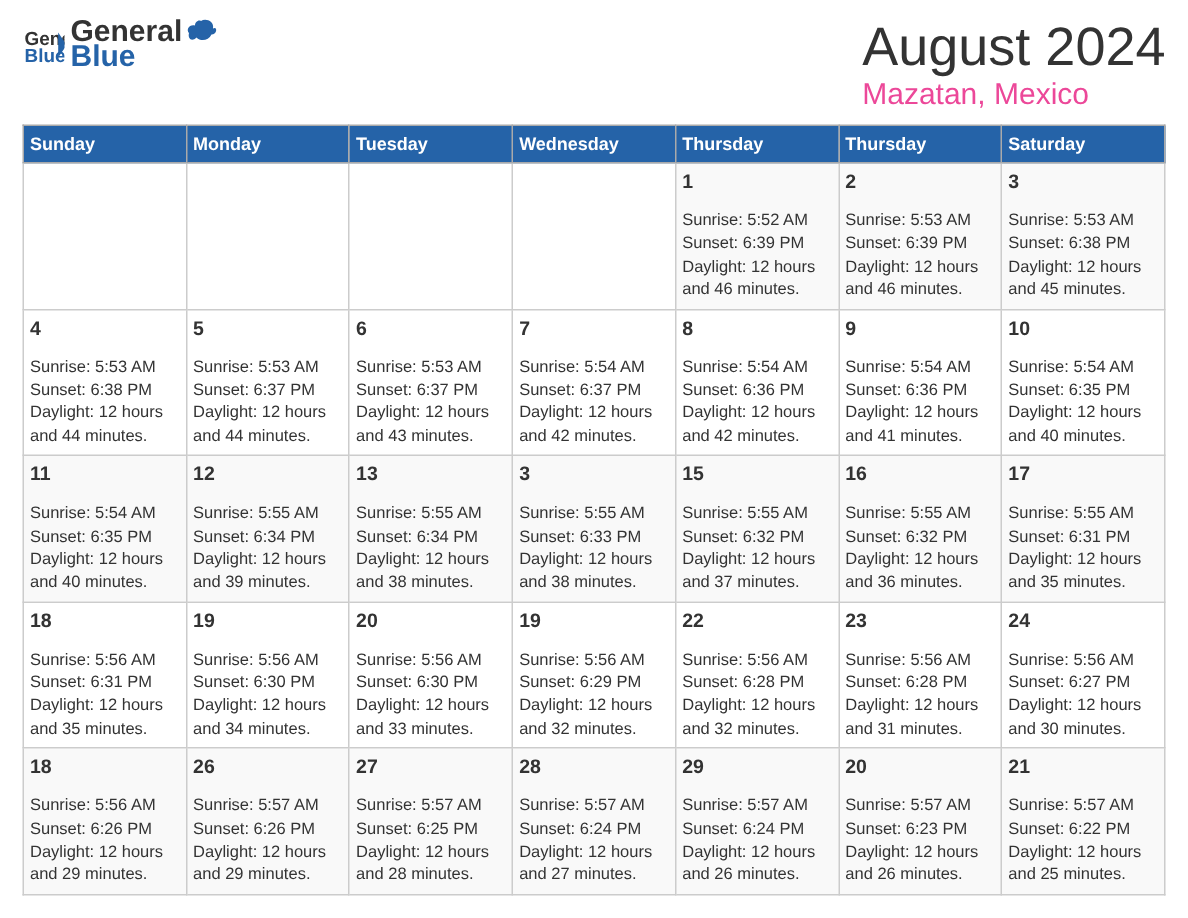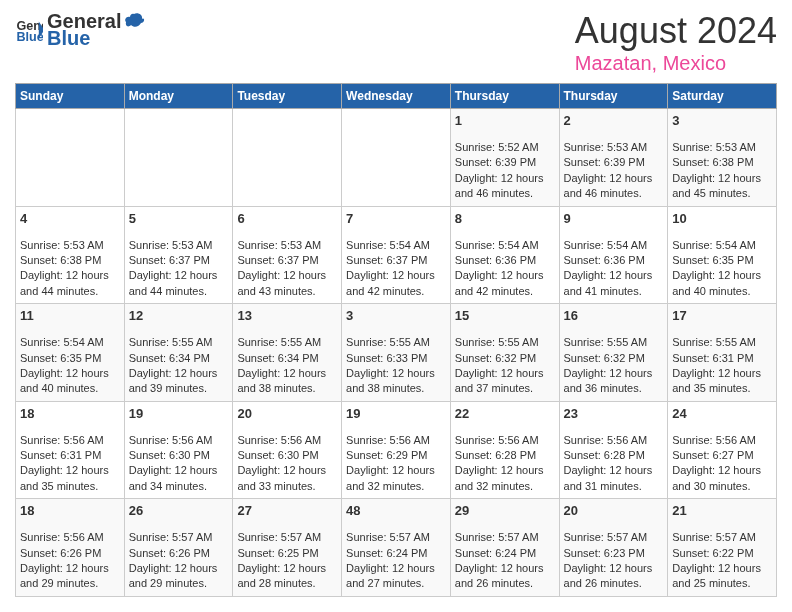--- a/index.html
+++ b/index.html
@@ -317,21 +317,21 @@
 and 29 minutes.</div>
         </td>
         <td>
           <span class="day-number">27</span>
           <div class="day-info" style="white-space: pre-line;">Sunrise: 5:57 AM
 Sunset: 6:25 PM
 Daylight: 12 hours
 and 28 minutes.</div>
         </td>
         <td>
-          <span class="day-number">48</span>
+          <span class="day-number">28</span>
           <div class="day-info" style="white-space: pre-line;">Sunrise: 5:57 AM
 Sunset: 6:24 PM
 Daylight: 12 hours
 and 27 minutes.</div>
         </td>
         <td>
           <span class="day-number">29</span>
           <div class="day-info" style="white-space: pre-line;">Sunrise: 5:57 AM
 Sunset: 6:24 PM
 Daylight: 12 hours

